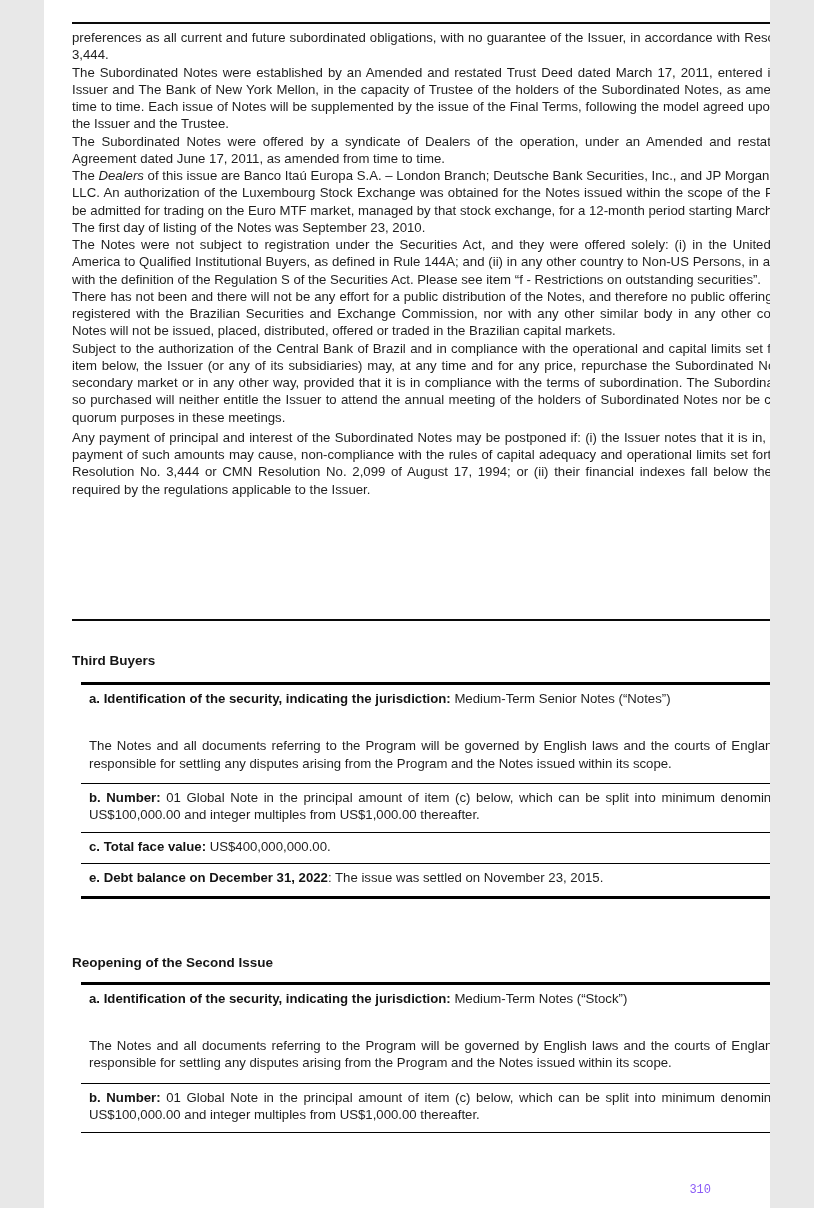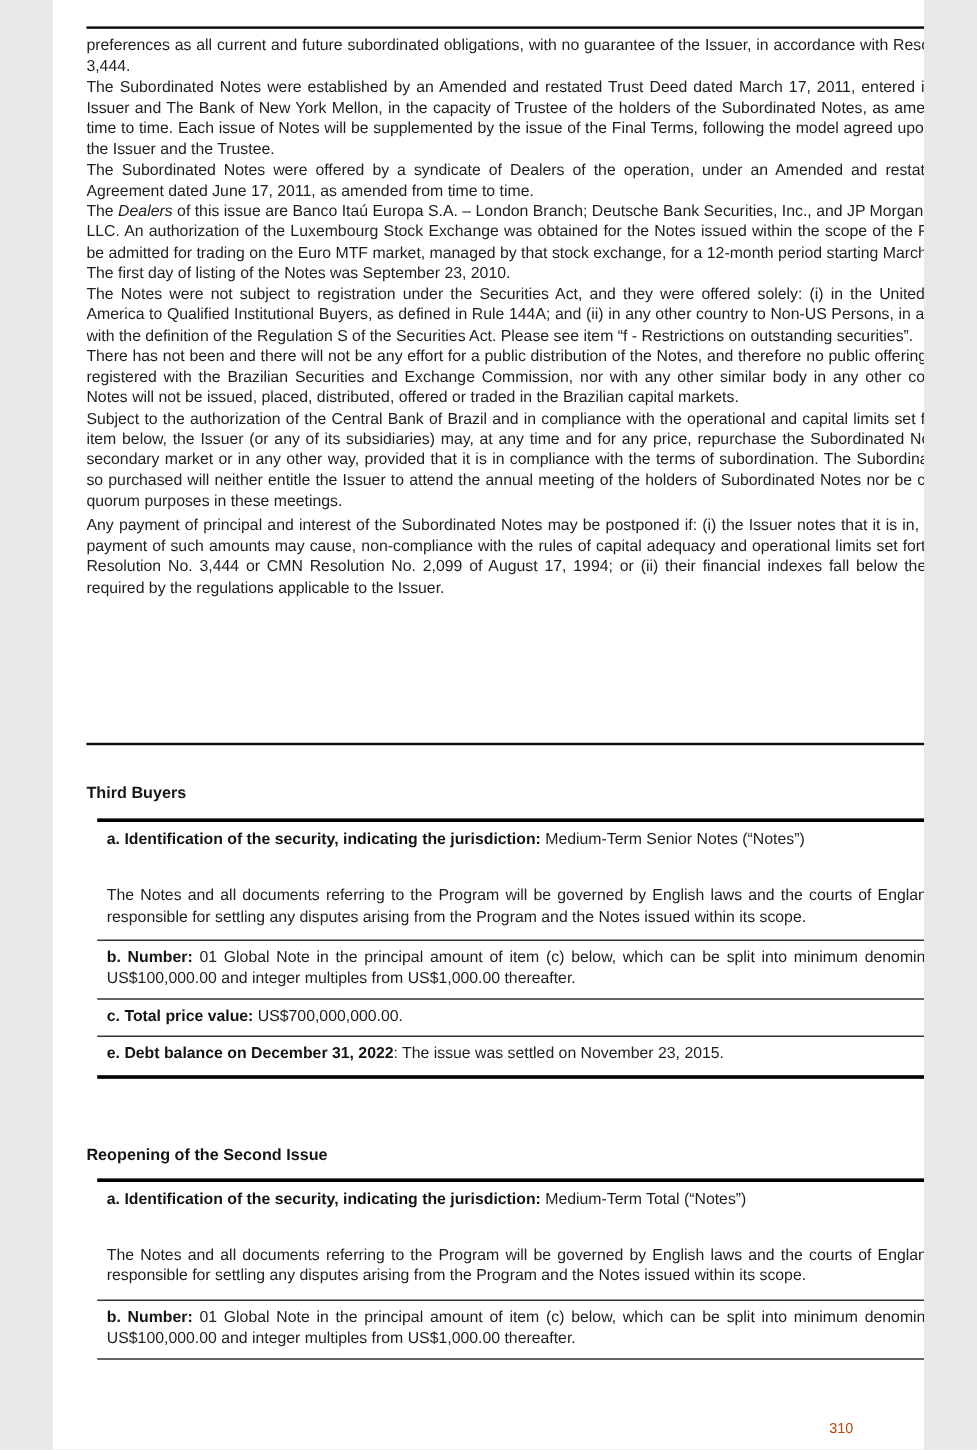--- a/index.html
+++ b/index.html
@@ -69,21 +69,22 @@
   .row-label { font-weight: bold; color: #141414; }
   .row-par {
     margin-top: 30px;
     text-align: justify;
   }
   .page-number {
     position: absolute;
     top: 1183px;
     right: 59px;
     font-size: 12px;
-    color: #c2410c;
+    color: #8b5cf6;
+    font-family: Liberation Mono, monospace;
   }
 </style>
 </head>
 <body>
 
 <div class="page">
   <div class="content">
 
     <hr class="top-rule">
 
@@ -104,32 +105,32 @@
 
     <div class="issue-table">
       <div class="issue-row row-id">
         <div class="row-line"><b class="row-label">a. Identification of the security, indicating the jurisdiction:</b><span> Medium-Term Senior Notes (“Notes”)</span></div>
         <p class="row-par">The Notes and all documents referring to the Program will be governed by English laws and the courts of England will be responsible for settling any disputes arising from the Program and the Notes issued within its scope.</p>
       </div>
       <div class="issue-row">
         <div class="row-line"><b class="row-label">b. Number:</b><span> 01 Global Note in the principal amount of item (c) below, which can be split into minimum denominations of US$100,000.00 and integer multiples from US$1,000.00 thereafter.</span></div>
       </div>
       <div class="issue-row row-tight">
-        <div class="row-line"><b class="row-label">c. Total price value:</b><span> US$700,000,000.00.</span></div>
+        <div class="row-line"><b class="row-label">c. Total face value:</b><span> US$400,000,000.00.</span></div>
       </div>
       <div class="issue-row row-last">
         <div class="row-line"><b class="row-label">e. Debt balance on December 31, 2022</b><span>: The issue was settled on November 23, 2015.</span></div>
       </div>
     </div>
 
     <h2 class="section-heading second">Reopening of the Second Issue</h2>
 
     <div class="issue-table open-bottom">
       <div class="issue-row row-id">
-        <div class="row-line"><b class="row-label">a. Identification of the security, indicating the jurisdiction:</b><span> Medium-Term Total (“Notes”)</span></div>
+        <div class="row-line"><b class="row-label">a. Identification of the security, indicating the jurisdiction:</b><span> Medium-Term Notes (“Stock”)</span></div>
         <p class="row-par">The Notes and all documents referring to the Program will be governed by English laws and the courts of England will be responsible for settling any disputes arising from the Program and the Notes issued within its scope.</p>
       </div>
       <div class="issue-row">
         <div class="row-line"><b class="row-label">b. Number:</b><span> 01 Global Note in the principal amount of item (c) below, which can be split into minimum denominations of US$100,000.00 and integer multiples from US$1,000.00 thereafter.</span></div>
       </div>
     </div>
 
   </div>
 
   <div class="page-number">310</div>

